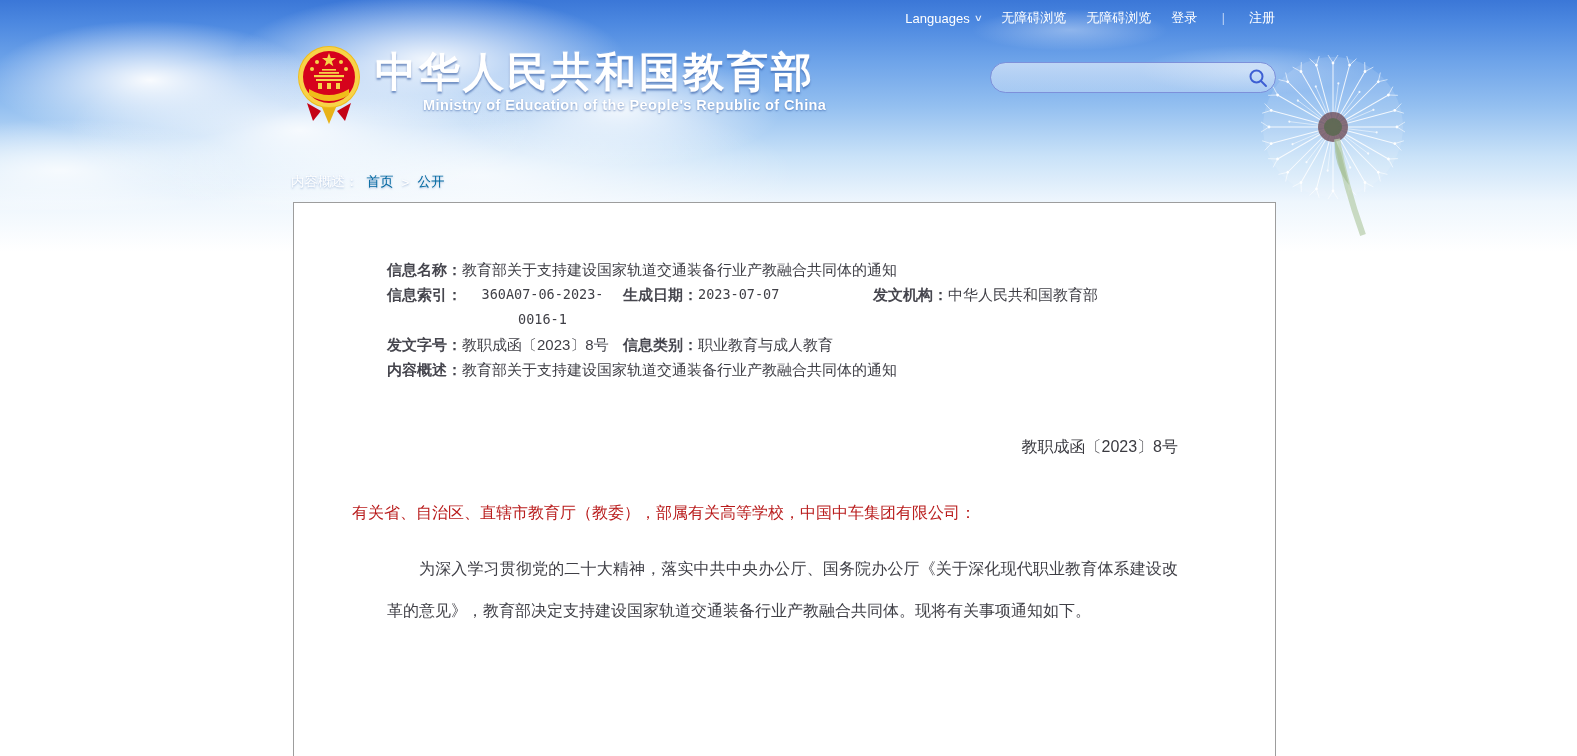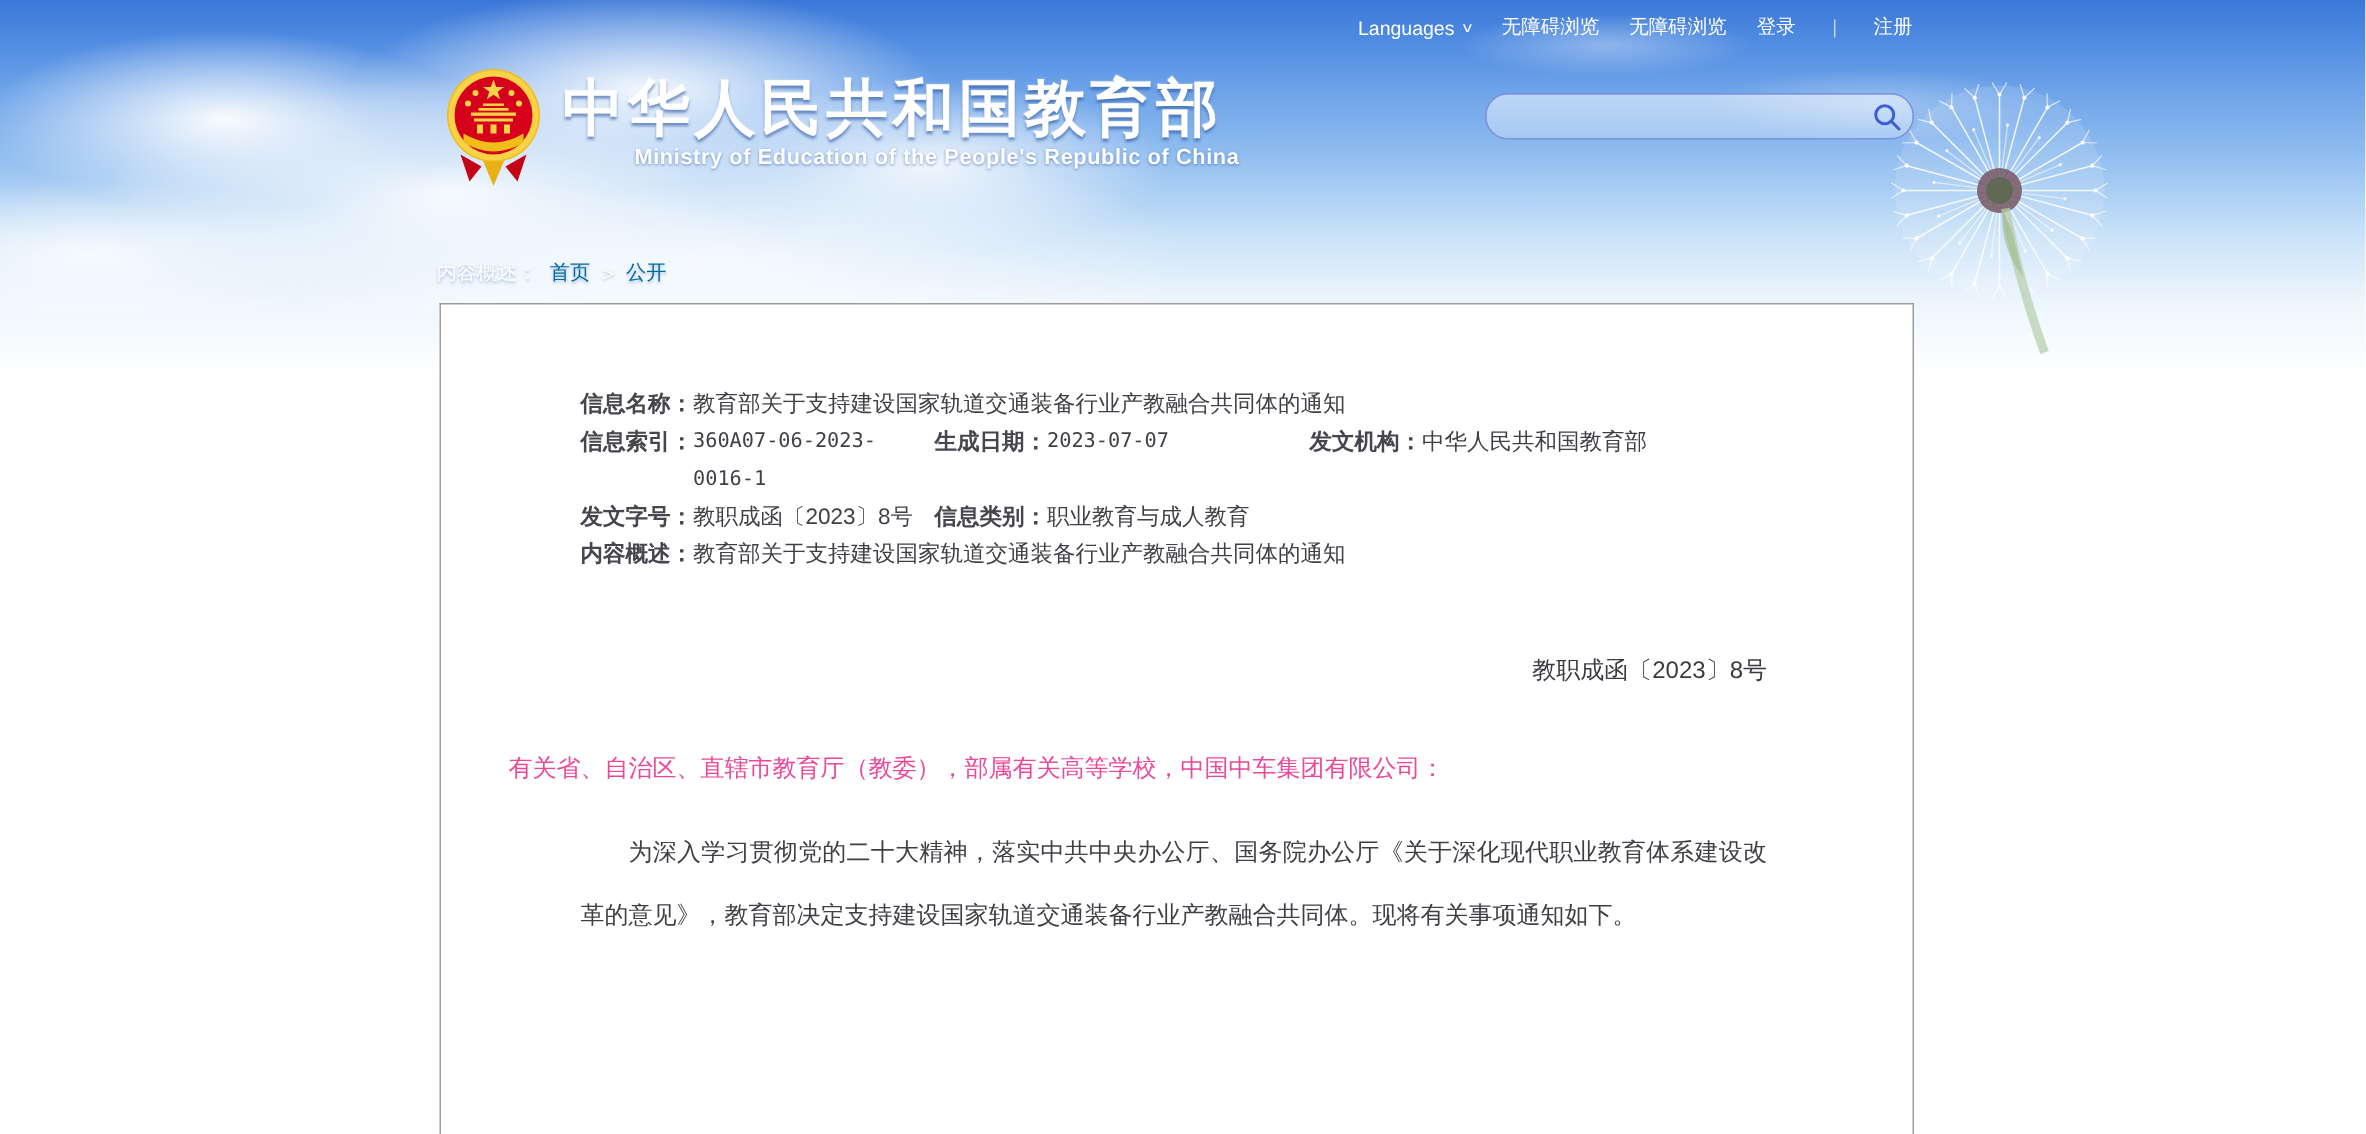--- a/index.html
+++ b/index.html
@@ -57,26 +57,26 @@
   
   .card { position:absolute; left:293px; top:202px; width:983px; height:556px;
     background:#fff; border:1px solid #9d9d9d; border-bottom:none; }
   .meta { margin:54px 95px 0 93px; font-size:15px; color:#3f3f46; }
   .meta-row { display:flex; line-height:25px; }
   .meta-label { font-weight:bold; color:#46464e; white-space:nowrap; }
   .meta-val { color:#3f3f46; }
   .cell-a { width:236px; display:flex; }
   .cell-b { width:250px; display:flex; }
   .cell-c { flex:1; display:flex; }
-  .mono { font-family:"DejaVu Sans Mono",monospace; font-size:13.5px; line-height:25px; }
+  .mono { font-family:"DejaVu Sans Mono",monospace; font-size:13.5px; line-height:25px;text-align:center; }
 
   .doc-title { margin-top:64px; text-align:center; font-size:21px; font-weight:bold;
     color:#333; line-height:33px; }
   .doc-number { margin:55px 97px 0 0; text-align:right; font-size:16px; color:#3a3a40; }
-  .salutation { margin:44px 95px 0 45px; font-size:16px; color:#ec4899; line-height:22px; }
+  .salutation { margin:44px 95px 0 58px; font-size:16px; color:#b91c1c; line-height:22px; }
   .paragraph { margin:24px 97px 0 93px; font-size:16px; color:#3f3f46; line-height:42px;
     text-indent:2em; text-align:justify; }
 </style>
 </head>
 <body>
 
 <div class="stage">
 
   <div class="sky">
     <div class="clouds"></div>

